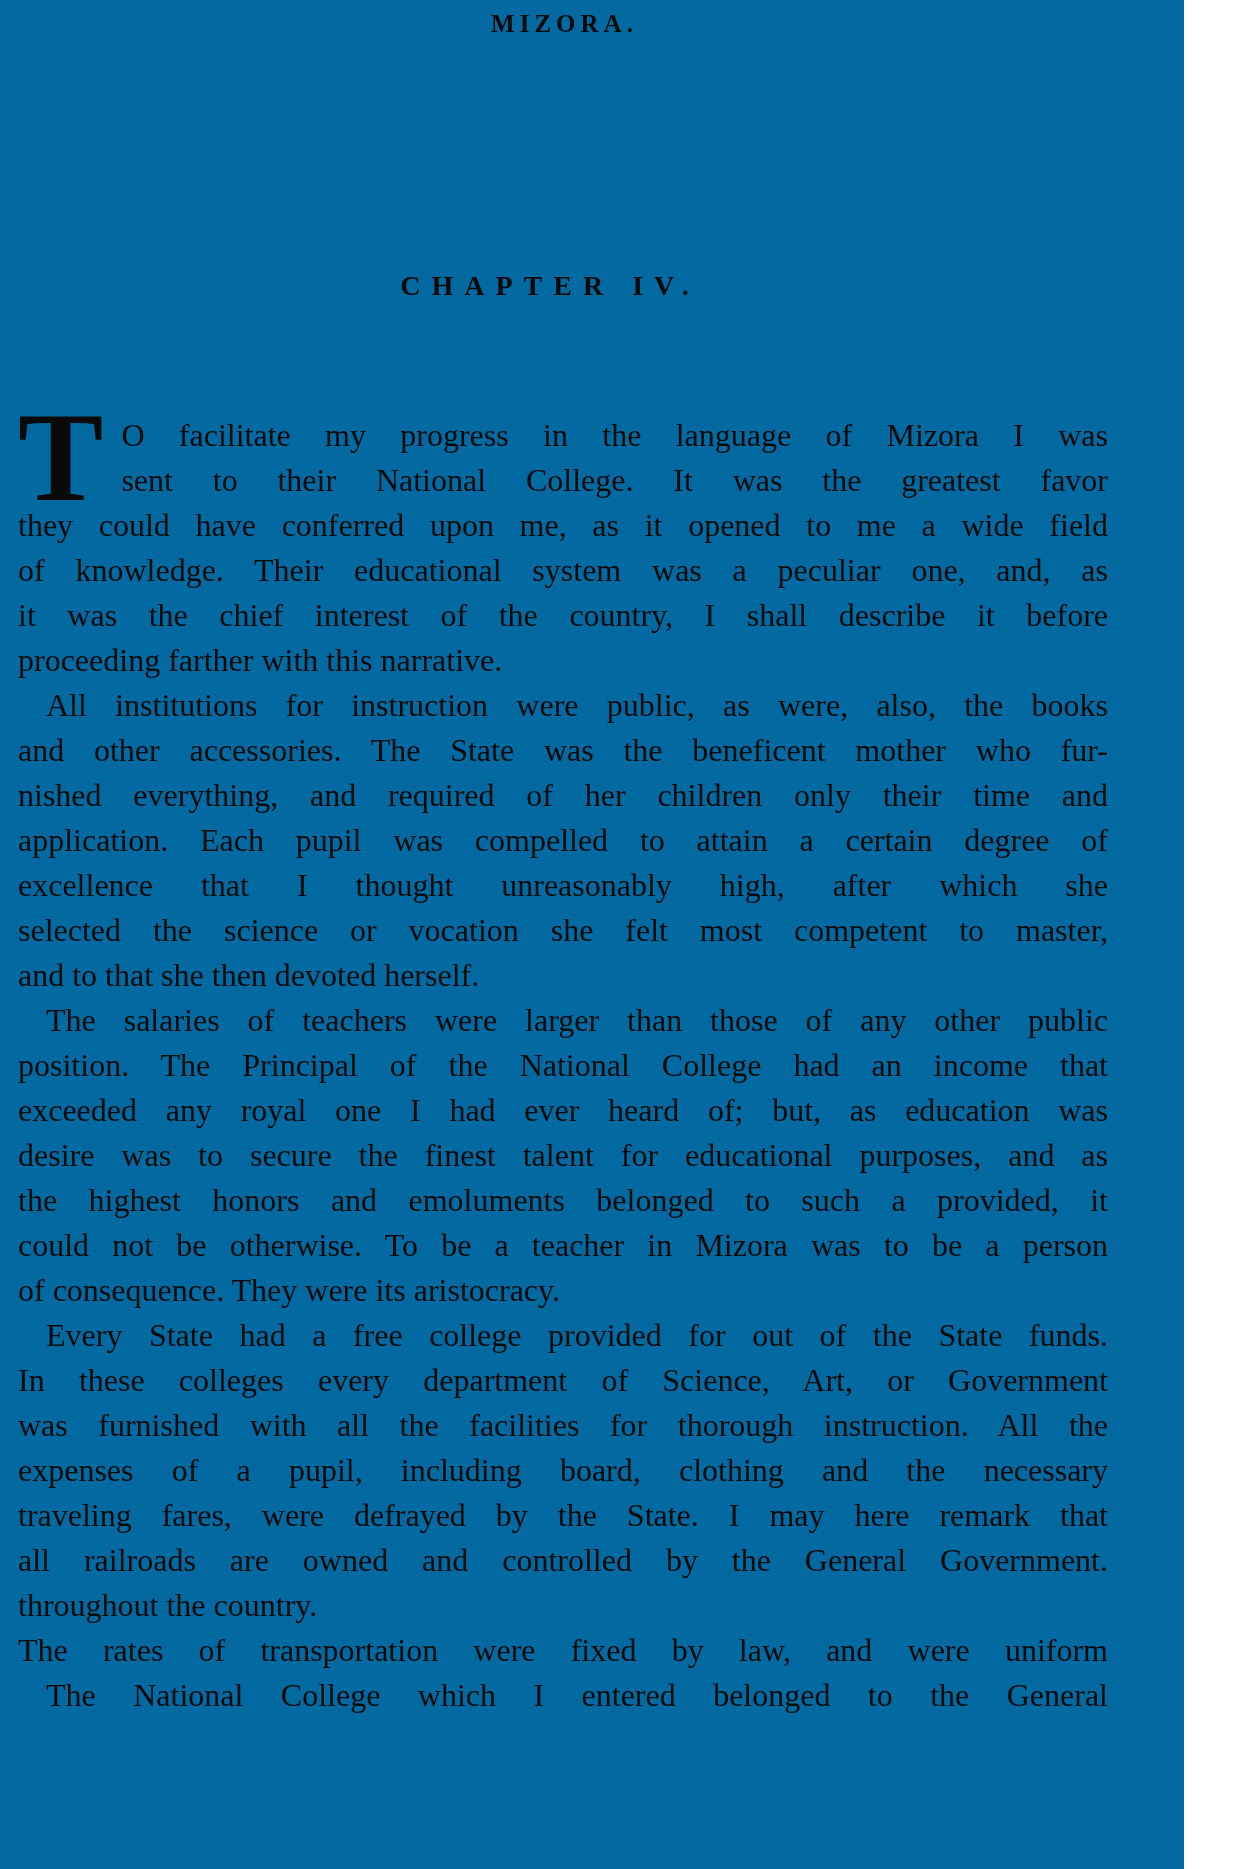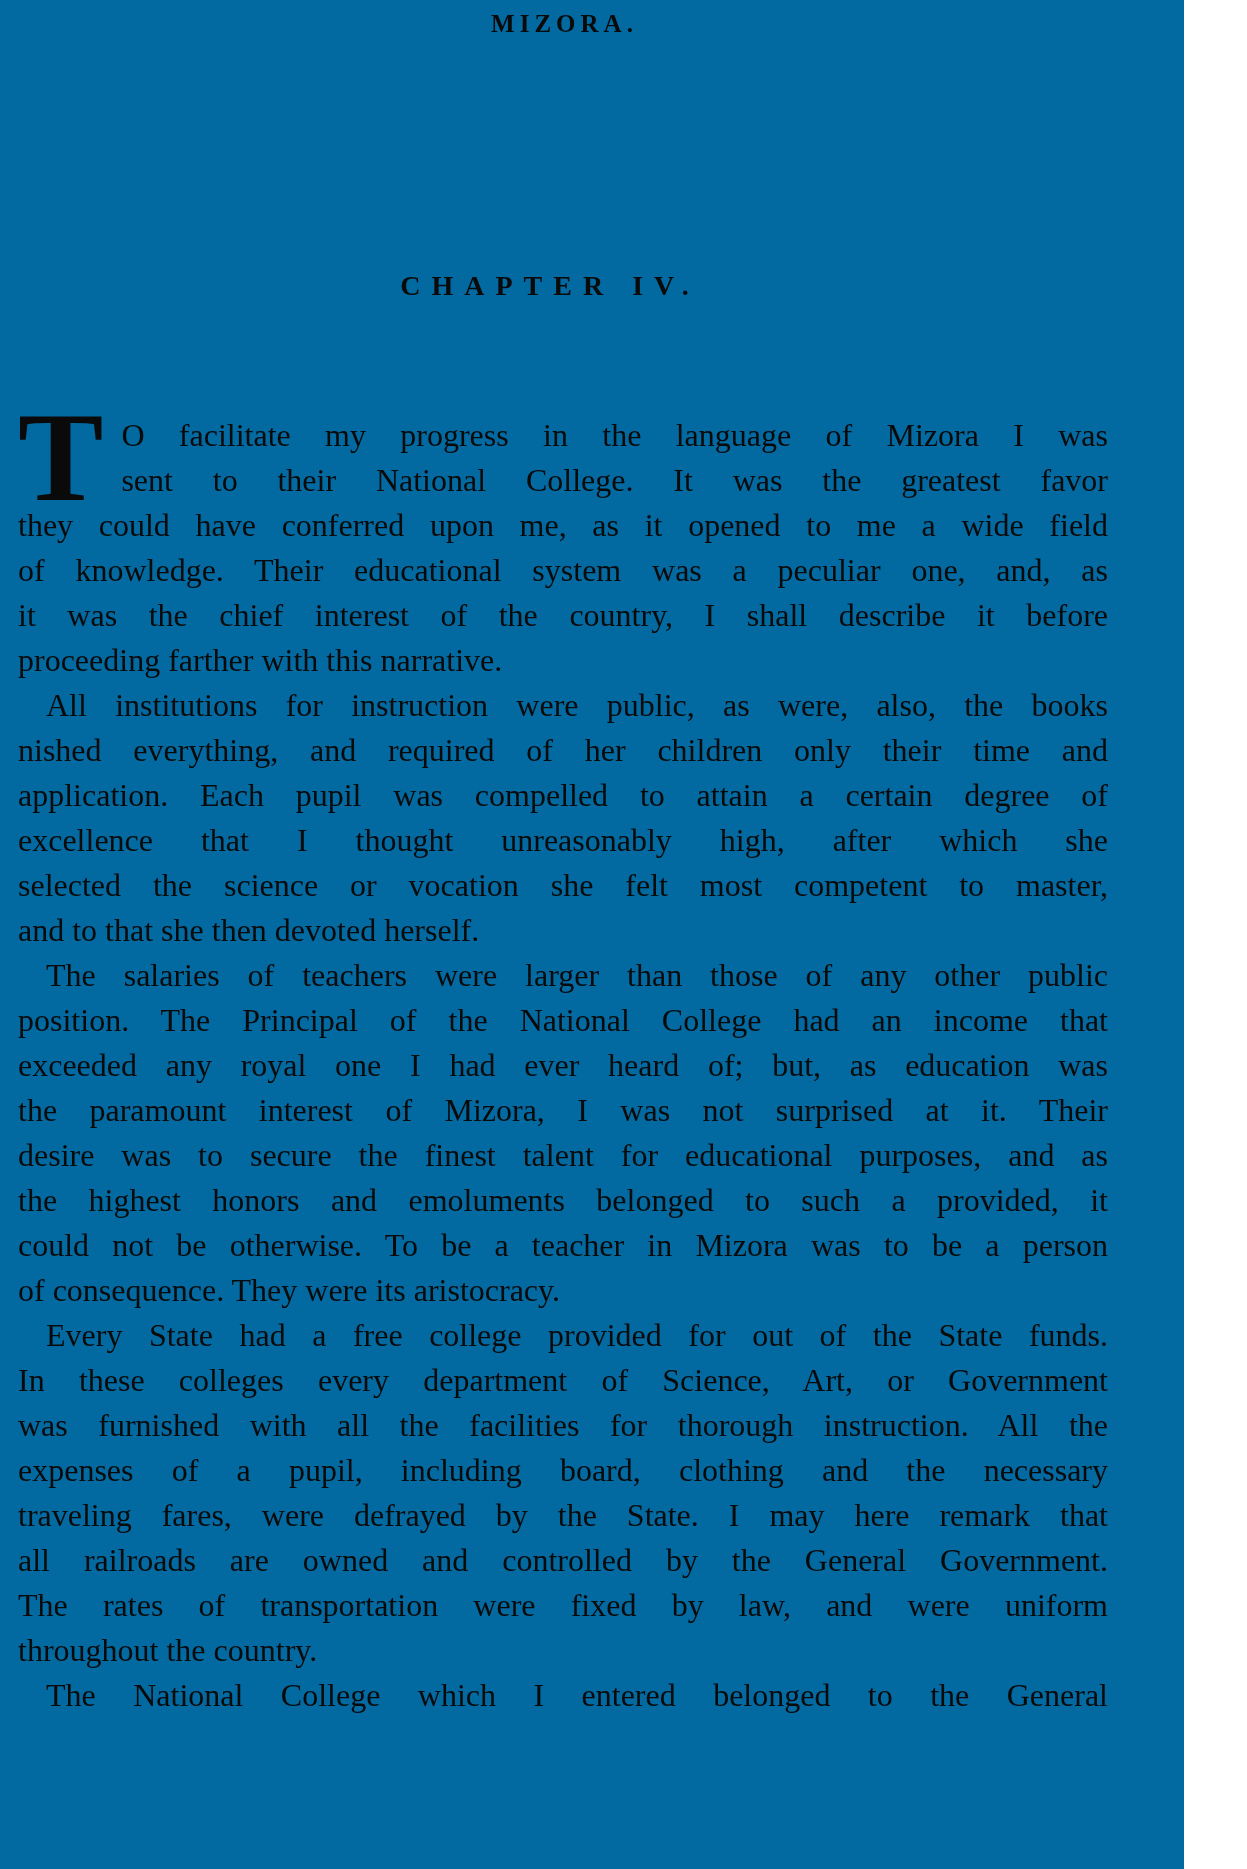--- a/index.html
+++ b/index.html
@@ -91,47 +91,47 @@
       <div class="line">O facilitate my progress in the language of Mizora I was</div>
       <div class="line">sent to their National College. It was the greatest favor</div>
       <div class="line">they could have conferred upon me, as it opened to me a wide field</div>
       <div class="line">of knowledge. Their educational system was a peculiar one, and, as</div>
       <div class="line">it was the chief interest of the country, I shall describe it before</div>
       <div class="line end">proceeding farther with this narrative.</div>
     </div>
 
     <div class="para">
       <div class="line first">All institutions for instruction were public, as were, also, the books</div>
+      <div class="line">and other accessories. The State was the beneficent mother who fur-</div>
       <div class="line">nished everything, and required of her children only their time and</div>
       <div class="line">application. Each pupil was compelled to attain a certain degree of</div>
       <div class="line">excellence that I thought unreasonably high, after which she</div>
       <div class="line">selected the science or vocation she felt most competent to master,</div>
       <div class="line end">and to that she then devoted herself.</div>
     </div>
 
     <div class="para">
       <div class="line first">The salaries of teachers were larger than those of any other public</div>
       <div class="line">position. The Principal of the National College had an income that</div>
       <div class="line">exceeded any royal one I had ever heard of; but, as education was</div>
-      <div class="line">the paramount interest of Mizora, I was not surprised at it. Their</div>
       <div class="line">desire was to secure the finest talent for educational purposes, and as</div>
       <div class="line">the highest honors and emoluments belonged to such a provided, it</div>
       <div class="line">could not be otherwise. To be a teacher in Mizora was to be a person</div>
       <div class="line end">of consequence. They were its aristocracy.</div>
     </div>
 
     <div class="para">
       <div class="line first">Every State had a free college provided for out of the State funds.</div>
       <div class="line">In these colleges every department of Science, Art, or Government</div>
       <div class="line">was furnished with all the facilities for thorough instruction. All the</div>
       <div class="line">expenses of a pupil, including board, clothing and the necessary</div>
       <div class="line">traveling fares, were defrayed by the State. I may here remark that</div>
       <div class="line">all railroads are owned and controlled by the General Government.</div>
+      <div class="line end">throughout the country.</div>
       <div class="line">The rates of transportation were fixed by law, and were uniform</div>
-      <div class="line end">throughout the country.</div>
     </div>
 
     <div class="para">
       <div class="line first">The National College which I entered belonged to the General</div>
     </div>
 
   </div>
 
   <div class="page-number">23</div>
 

